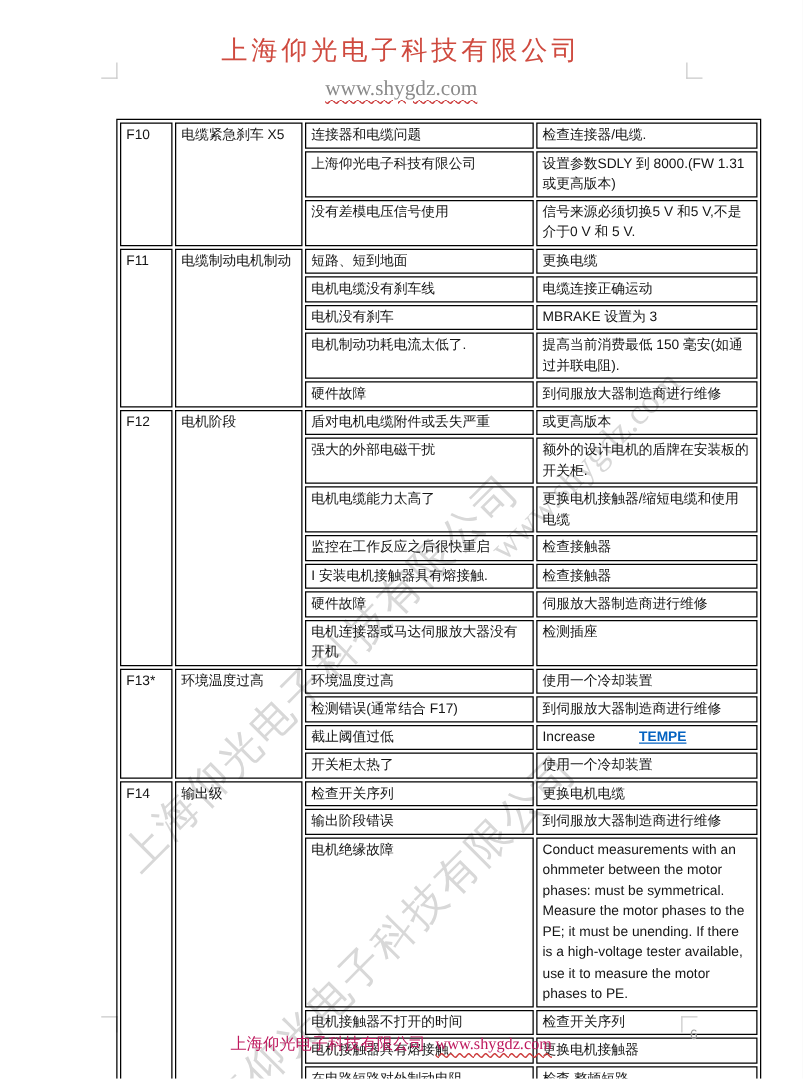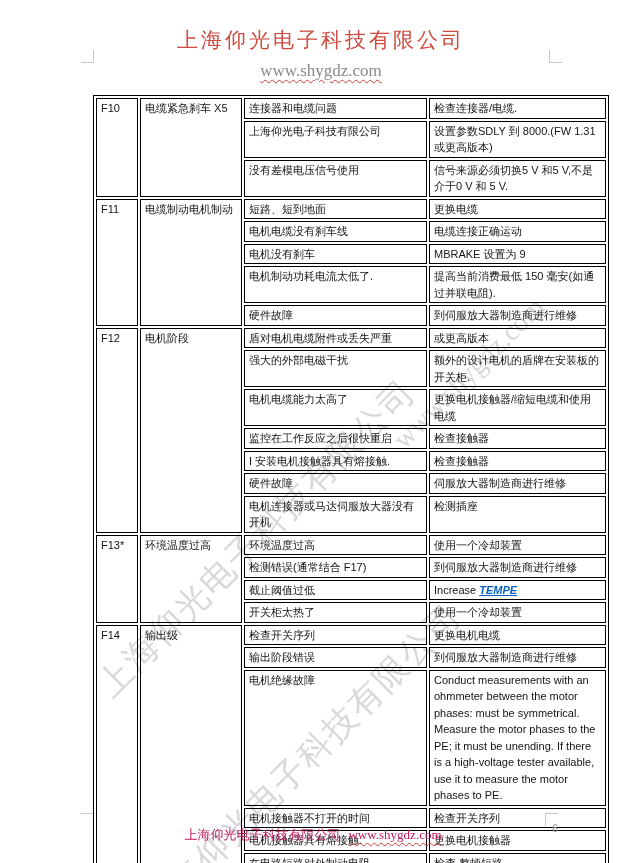--- a/index.html
+++ b/index.html
@@ -27,21 +27,21 @@
   .mark.bl{left:81px;top:813px;border-right-width:1px;border-top-width:1px;}
   .mark.br{left:545px;top:813px;border-left-width:1px;border-top-width:1px;}
   
   .faults{position:absolute;left:93px;top:95px;z-index:1;
           border-collapse:separate;border-spacing:2px;border:1px solid #000;
           table-layout:fixed;background:transparent;}
   .faults td{border:1px solid #000;padding:1px 4px;vertical-align:top;
              font-size:11px;line-height:1.5;color:#141414;word-wrap:break-word;}
   .faults td.code{font-weight:normal;}
   col.c1{width:42px;} col.c2{width:102px;} col.c3{width:183px;} col.c4{width:177px;}
-  .tlink{color:#0563c1;font-weight:bold;font-style:italic;text-decoration:underline;cursor:pointer;}
+  .tlink{color:#0563c1;font-weight:bold;text-decoration:underline;cursor:pointer;margin-left:32px;}
   
   .footer{position:absolute;top:826px;left:0;right:16px;text-align:center;z-index:2;
           font-size:13px;color:#be185d;font-family:"Liberation Serif","DejaVu Serif",serif;}
   .footer .site-sm{margin-left:8px;font-size:13px;
           text-decoration:underline wavy #cc3b3b 1px;text-underline-offset:3px;}
   .pagenum{position:absolute;top:822px;left:552px;z-index:2;font-size:11px;color:#9a9a9a;}
 </style>
 </head>
 <body>
 
@@ -86,21 +86,21 @@
           <td class="fault" rowspan="5">电缆制动电机制动</td>
           <td class="cause">短路、短到地面</td>
           <td class="remedy">更换电缆</td>
         </tr>
         <tr>
           <td class="cause">电机电缆没有刹车线</td>
           <td class="remedy">电缆连接正确运动</td>
         </tr>
         <tr>
           <td class="cause">电机没有刹车</td>
-          <td class="remedy">MBRAKE 设置为 9</td>
+          <td class="remedy">MBRAKE 设置为 3</td>
         </tr>
         <tr>
           <td class="cause">电机制动功耗电流太低了.</td>
           <td class="remedy">提高当前消费最低 150 毫安(如通过并联电阻).</td>
         </tr>
         <tr>
           <td class="cause">硬件故障</td>
           <td class="remedy">到伺服放大器制造商进行维修</td>
         </tr>
         <tr>

